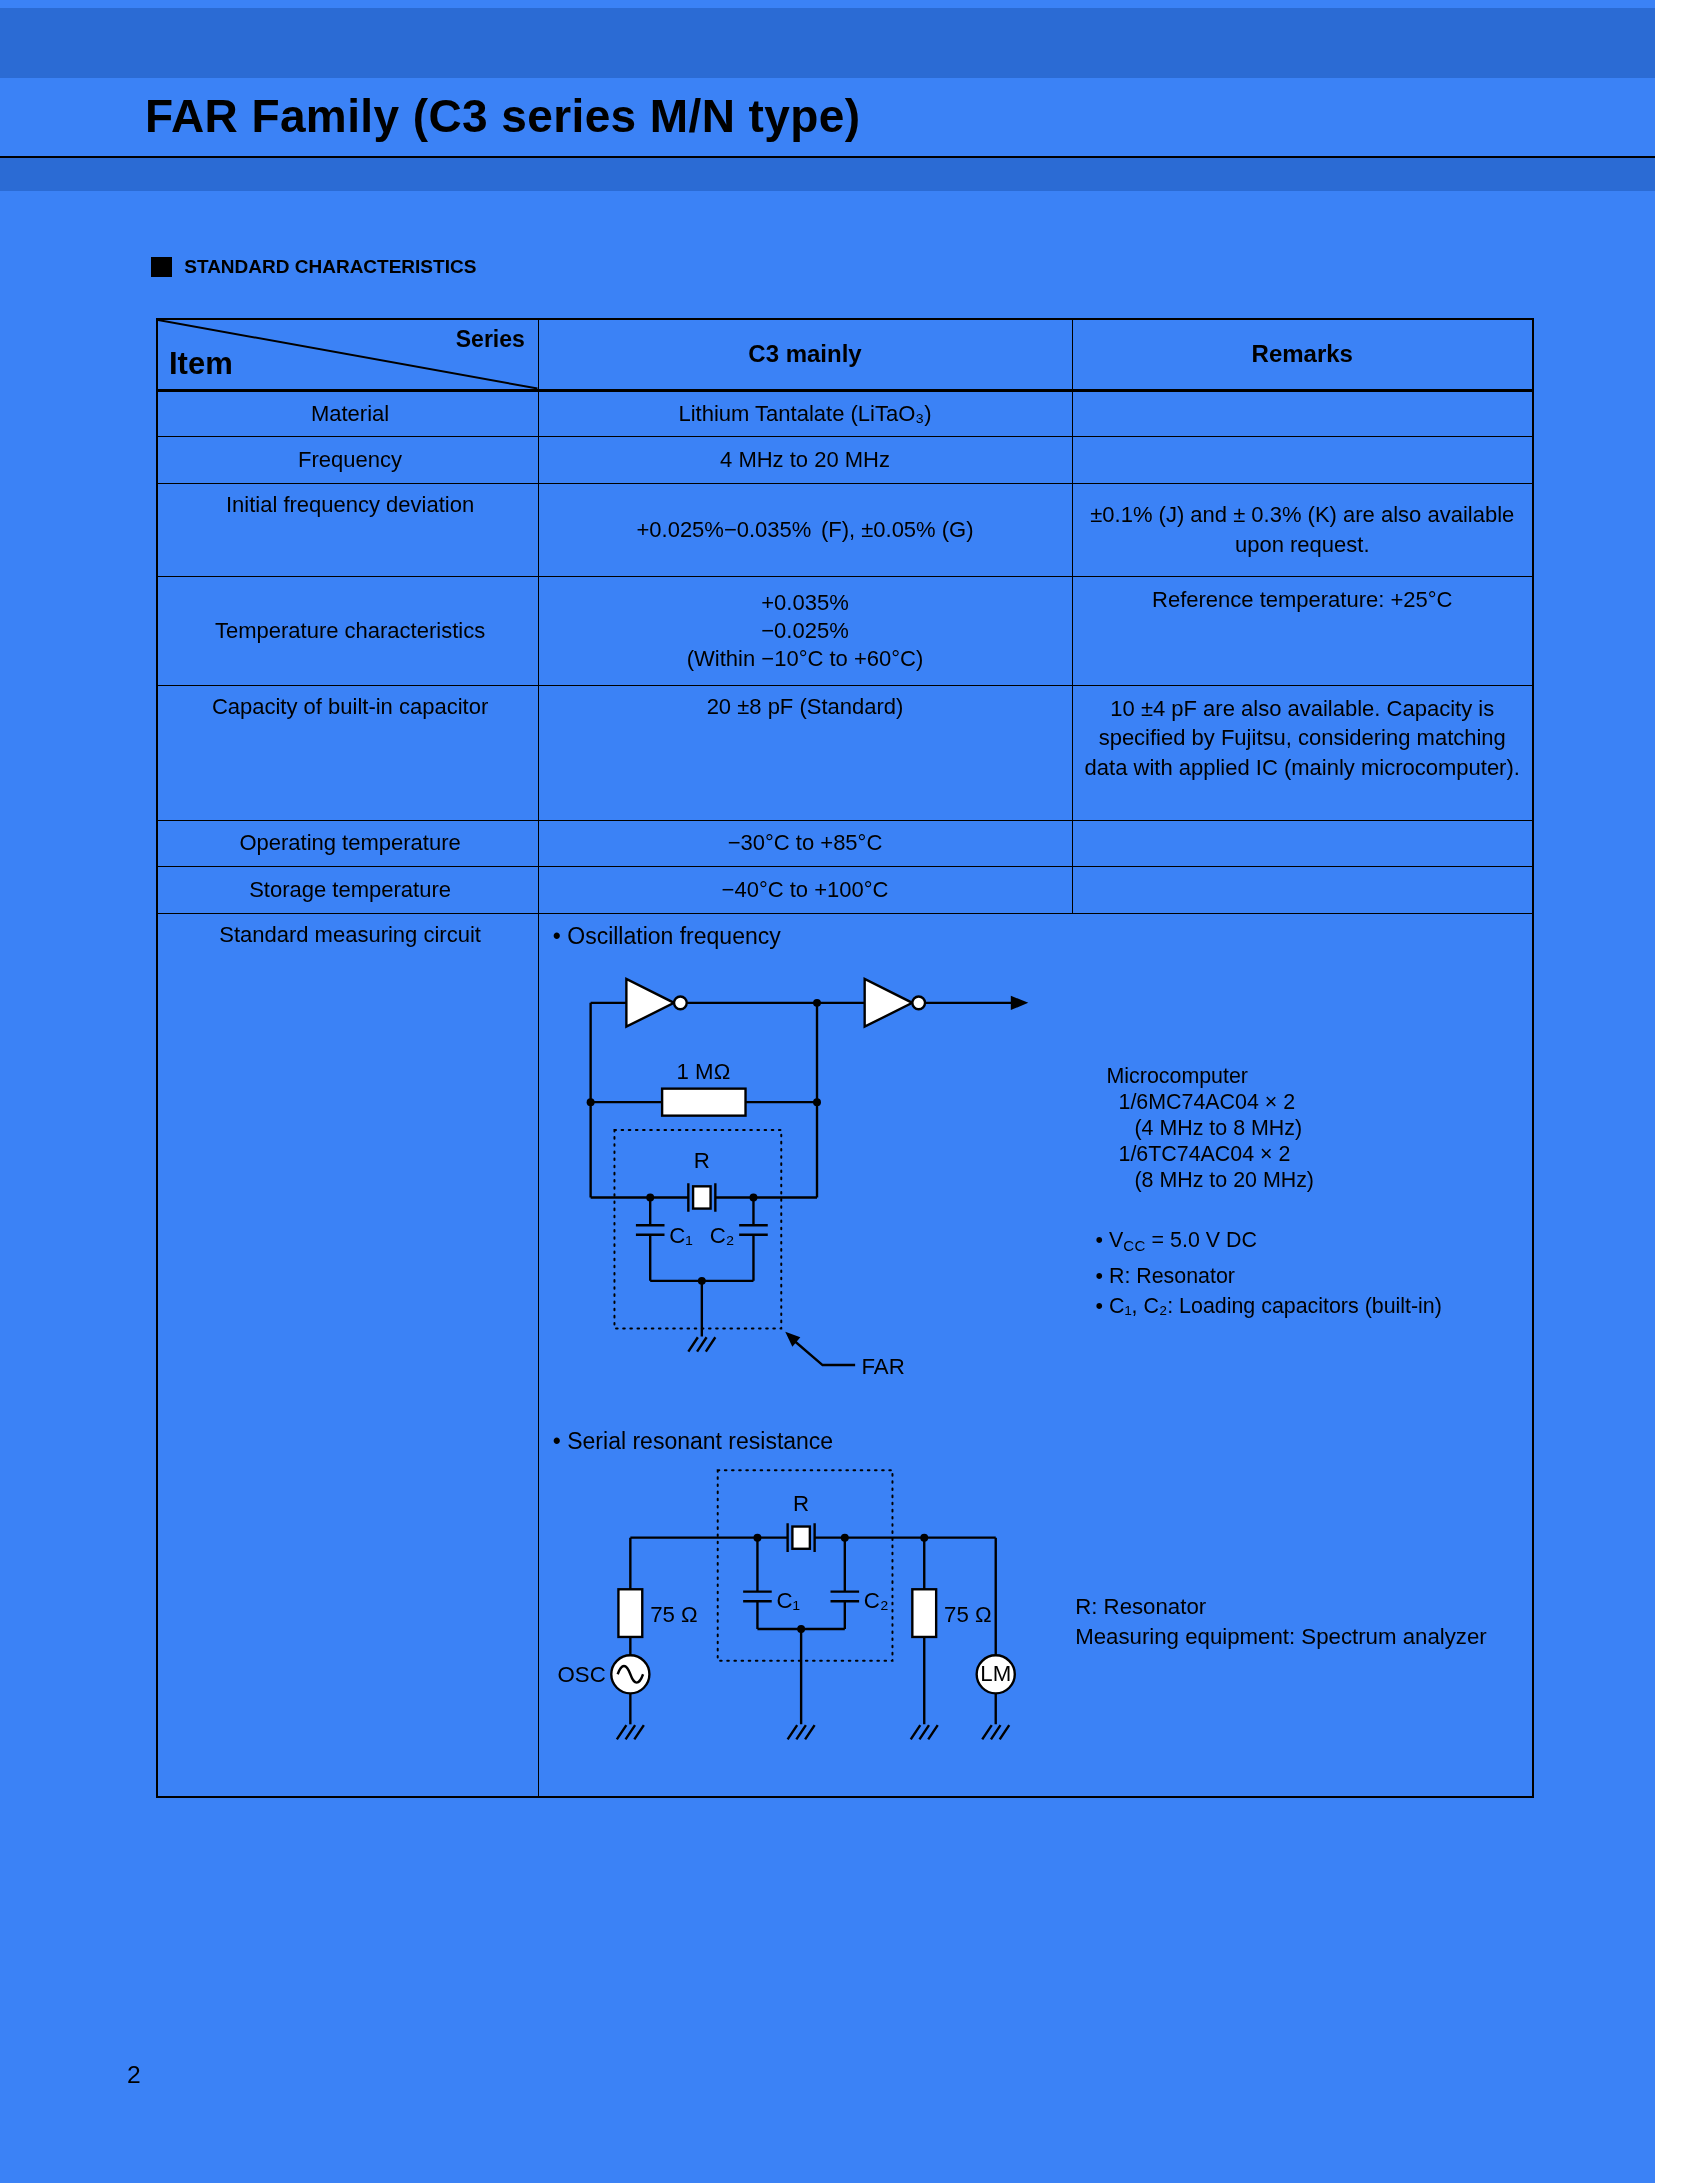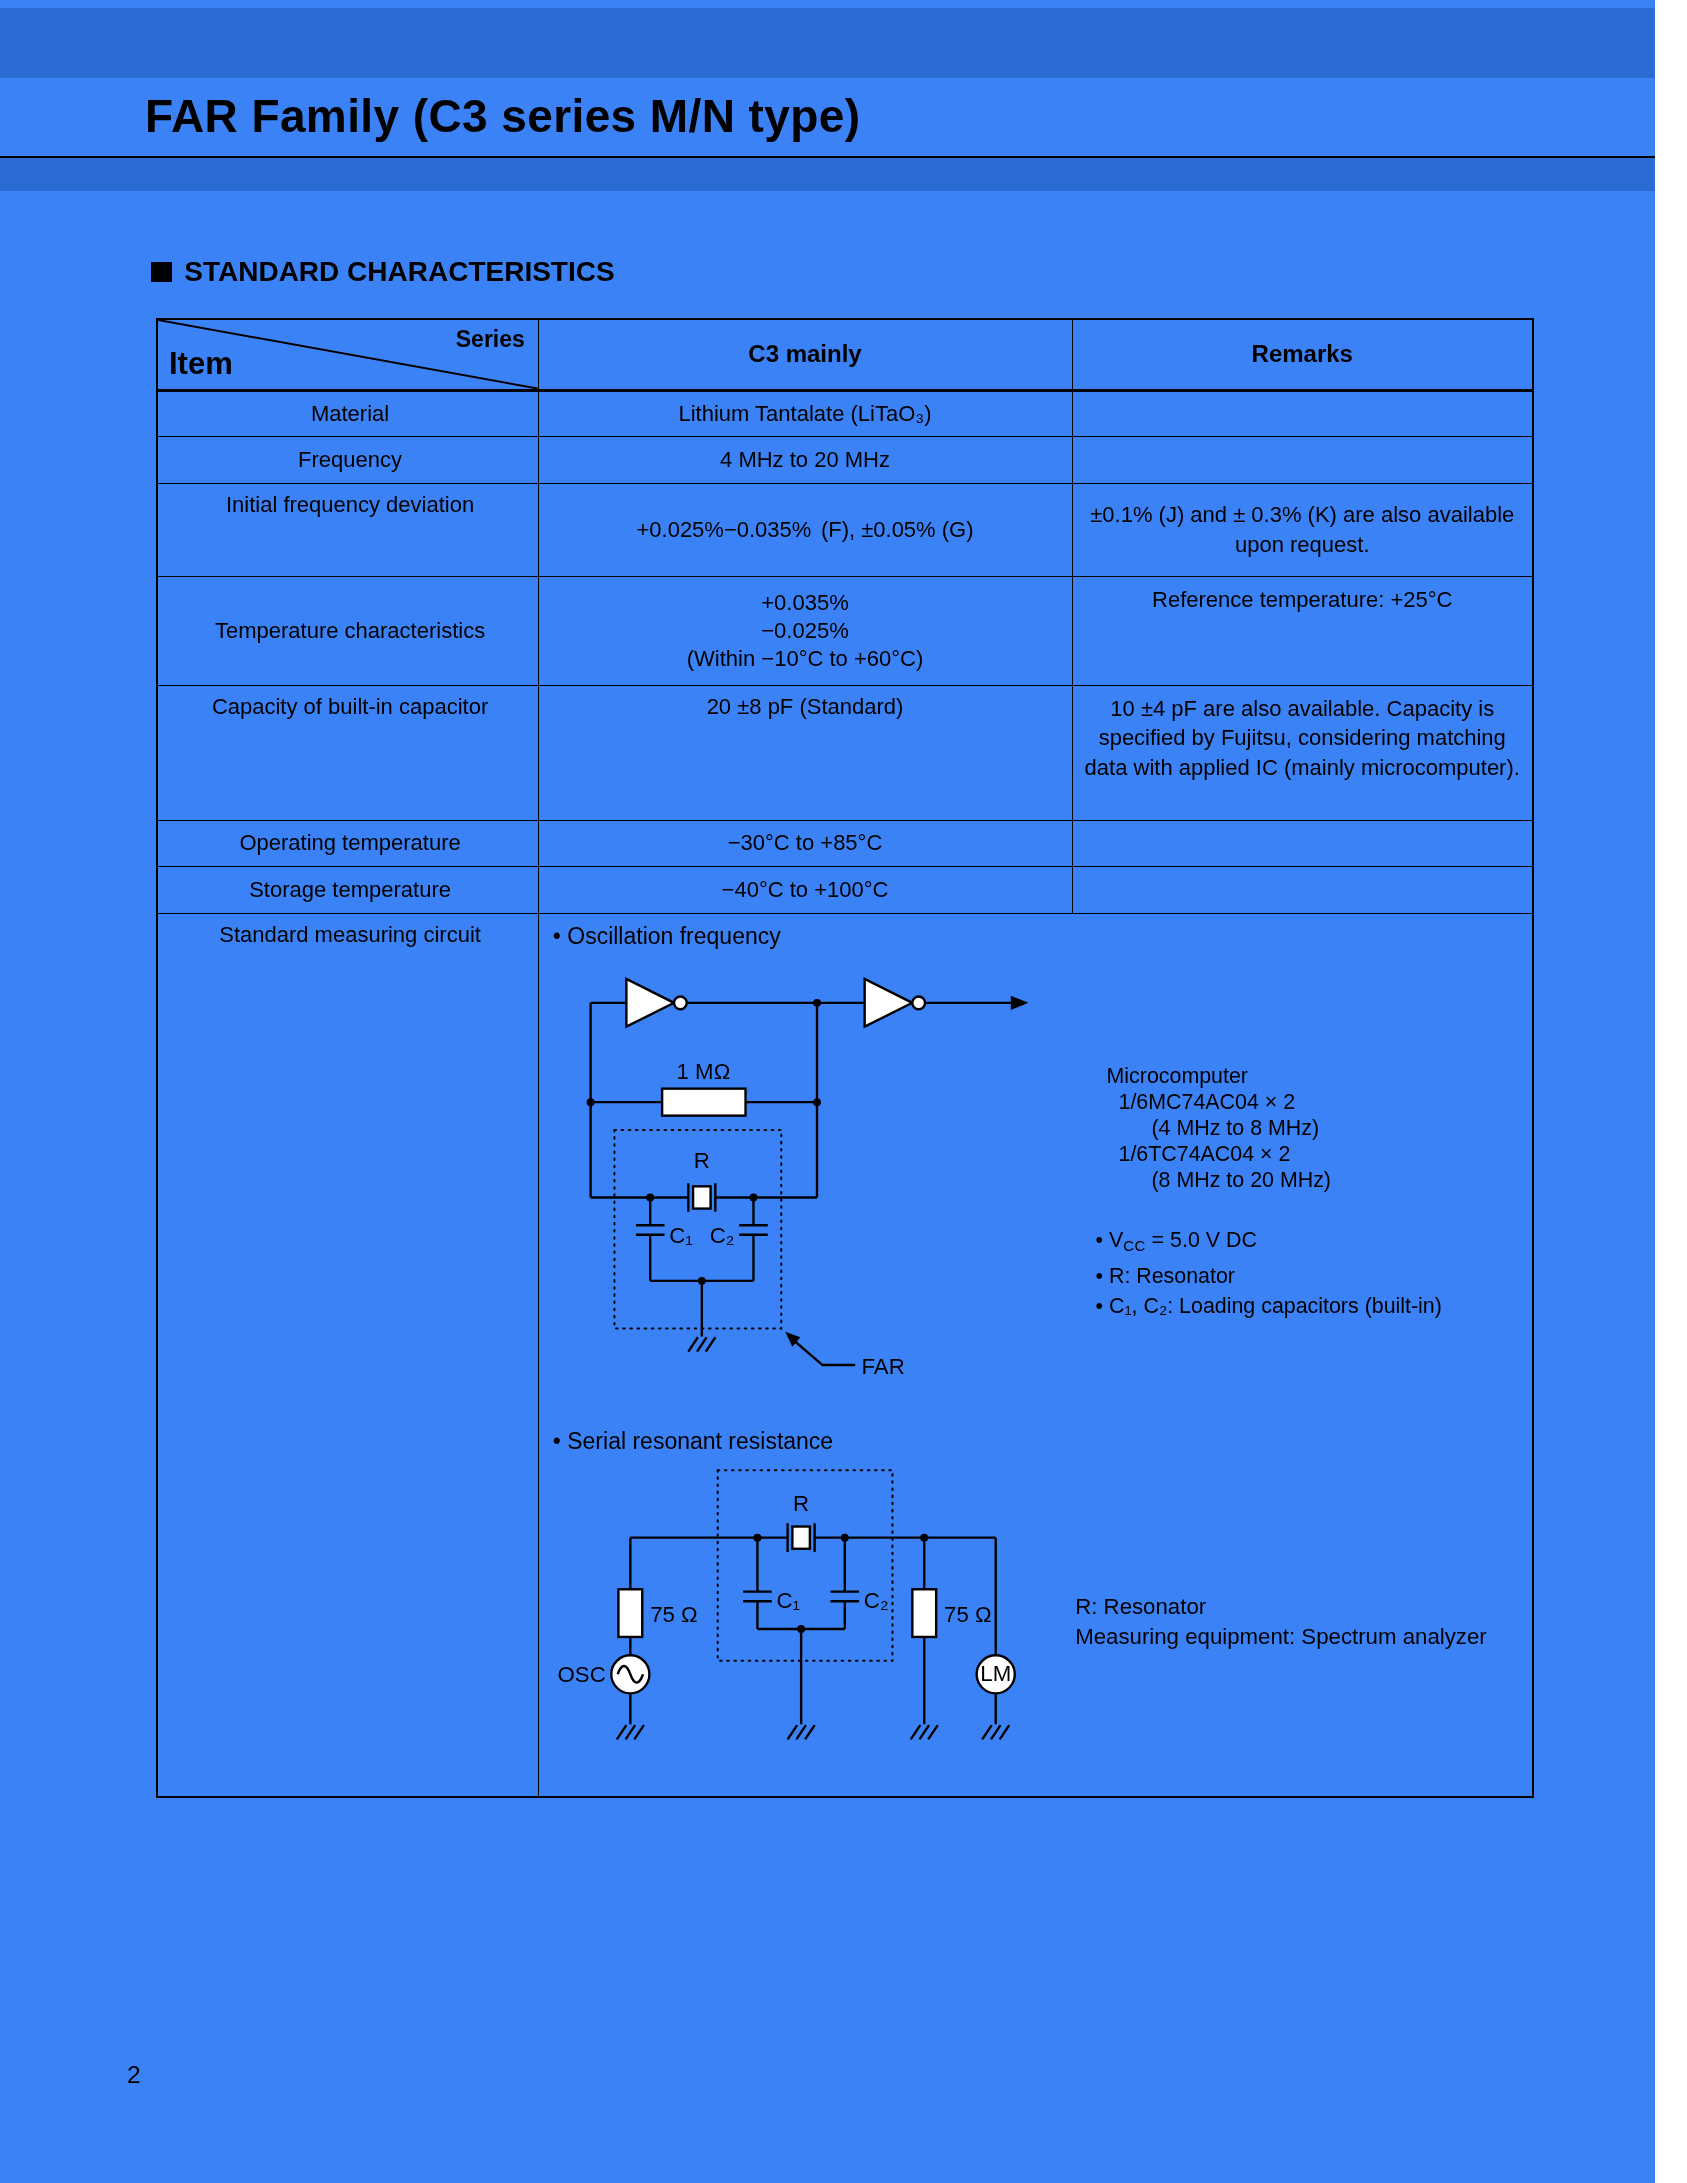--- a/index.html
+++ b/index.html
@@ -8,21 +8,21 @@
   .page { position:relative; width:1655px; height:2183px; background:#3b82f6; overflow:hidden; }
 
   .band { position:absolute; left:0; width:1687px; background:#2b6bd4; }
   .band-top { top:8px; height:70px; }
   .rule { position:absolute; left:0; top:156px; width:1687px; height:2.4px; background:#000; }
   .band-mid { top:158px; height:33px; }
 
   .doc-title { position:absolute; left:145px; top:89px; font-size:46px; font-weight:bold; letter-spacing:0.4px; }
 
   .section-heading { position:absolute; left:151px; top:256px; display:flex; align-items:center; gap:12.7px;
-                     font-size:28px; font-weight:bold; }
+                     font-size:19px; font-weight:bold; }
   .sq { width:20.6px; height:20.6px; background:#000; display:inline-block; }
 
   table.char-table { position:absolute; left:156px; top:318px; width:1376px;
                      border-collapse:collapse; table-layout:fixed; border:2.4px solid #000; }
   .char-table th, .char-table td { border:1.6px solid #000; font-size:22px; vertical-align:middle; }
   .char-table th { font-weight:bold; text-align:center; font-size:24px; }
   .header-row { height:71px; }
   .header-row th { border-bottom:3.2px solid #000; }
 
   .diag-cell { position:relative; }
@@ -41,21 +41,21 @@
 
   .circuit-cell { padding:0 !important; vertical-align:top !important; }
   .circ-wrap { position:relative; width:100%; height:878px; }
   .circ-title { position:absolute; left:14.3px; font-size:23px; }
   .diagram { position:absolute; left:0; width:977px; }
   .diagram1 { top:49px; height:457px; }
   .diagram2 { top:552px; height:326px; }
 
   .ic-notes { position:absolute; left:568px; top:100px; font-size:21.4px; line-height:26px; white-space:nowrap; }
   .in-l2 { margin-left:12px; }
-  .in-l3 { margin-left:45px; }
+  .in-l3 { margin-left:28px; }
   .cond-notes { position:absolute; left:557px; top:262px; font-size:21.4px; line-height:30px; white-space:nowrap; }
   .subsc { font-size:15px; vertical-align:-4px; letter-spacing:0.4px; }
 
   svg .w { stroke:#000; stroke-width:3; fill:none; }
   svg .comp { fill:#fff; stroke:#000; stroke-width:3; }
   svg .dot { fill:#000; stroke:none; }
   svg .dotted { fill:none; stroke:#000; stroke-width:2.5; stroke-dasharray:2 7; stroke-linecap:round; }
   svg text { font-family:"Liberation Sans", sans-serif; font-size:28px; fill:#000; }
 
   .page-number { position:absolute; left:127px; top:2061px; font-size:24.6px; }

